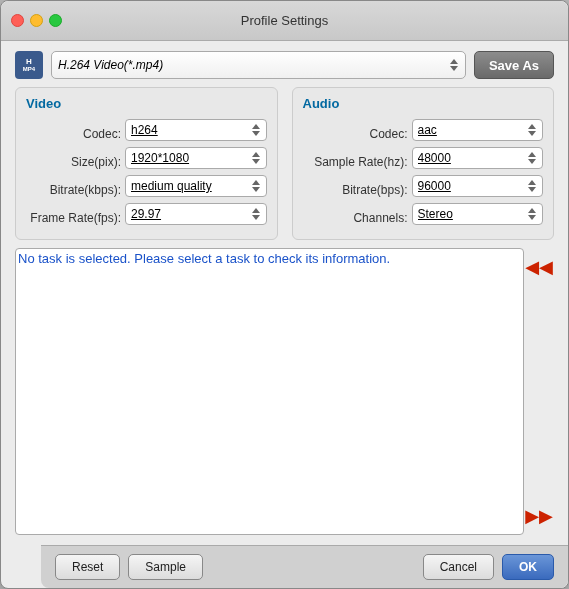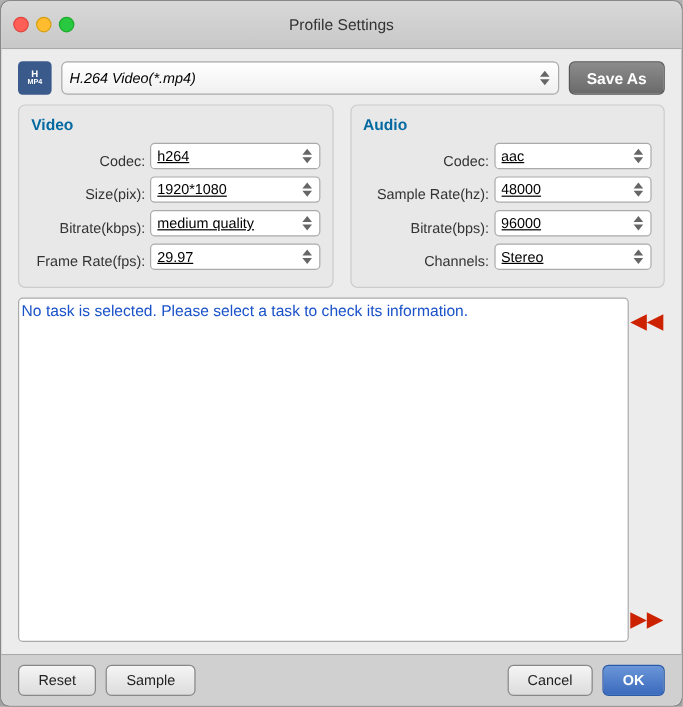--- a/index.html
+++ b/index.html
@@ -194,20 +194,21 @@
       color: #1a52c9;
       font-size: 13px;
     }
     .bottom-bar {
       display: flex;
       align-items: center;
       padding: 8px 14px;
       background: #d0d0d0;
       border-top: 1px solid #aaa;
       border-radius: 0 0 8px 8px;
+      margin-left: 40px;
     }
     .bottom-left {
       display: flex;
       gap: 8px;
     }
     .bottom-right {
       margin-left: auto;
       display: flex;
       gap: 8px;
     }

